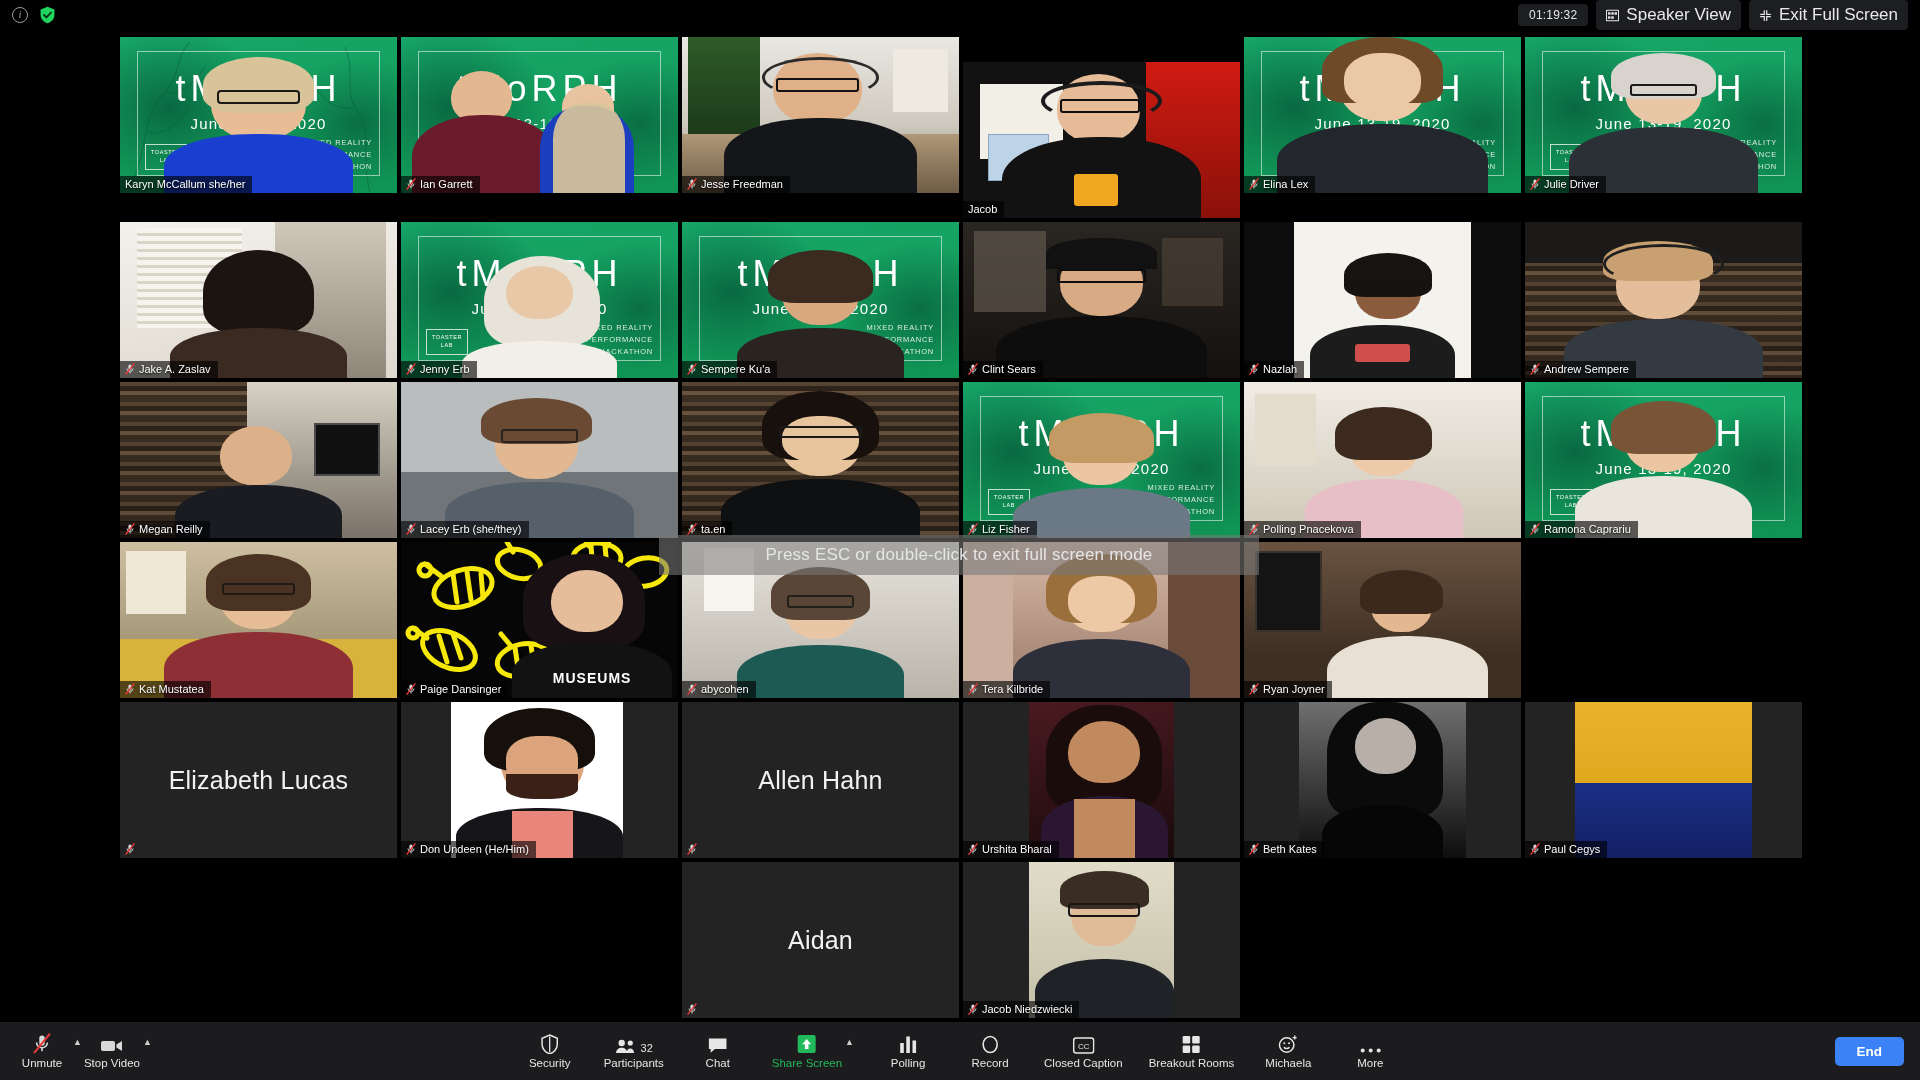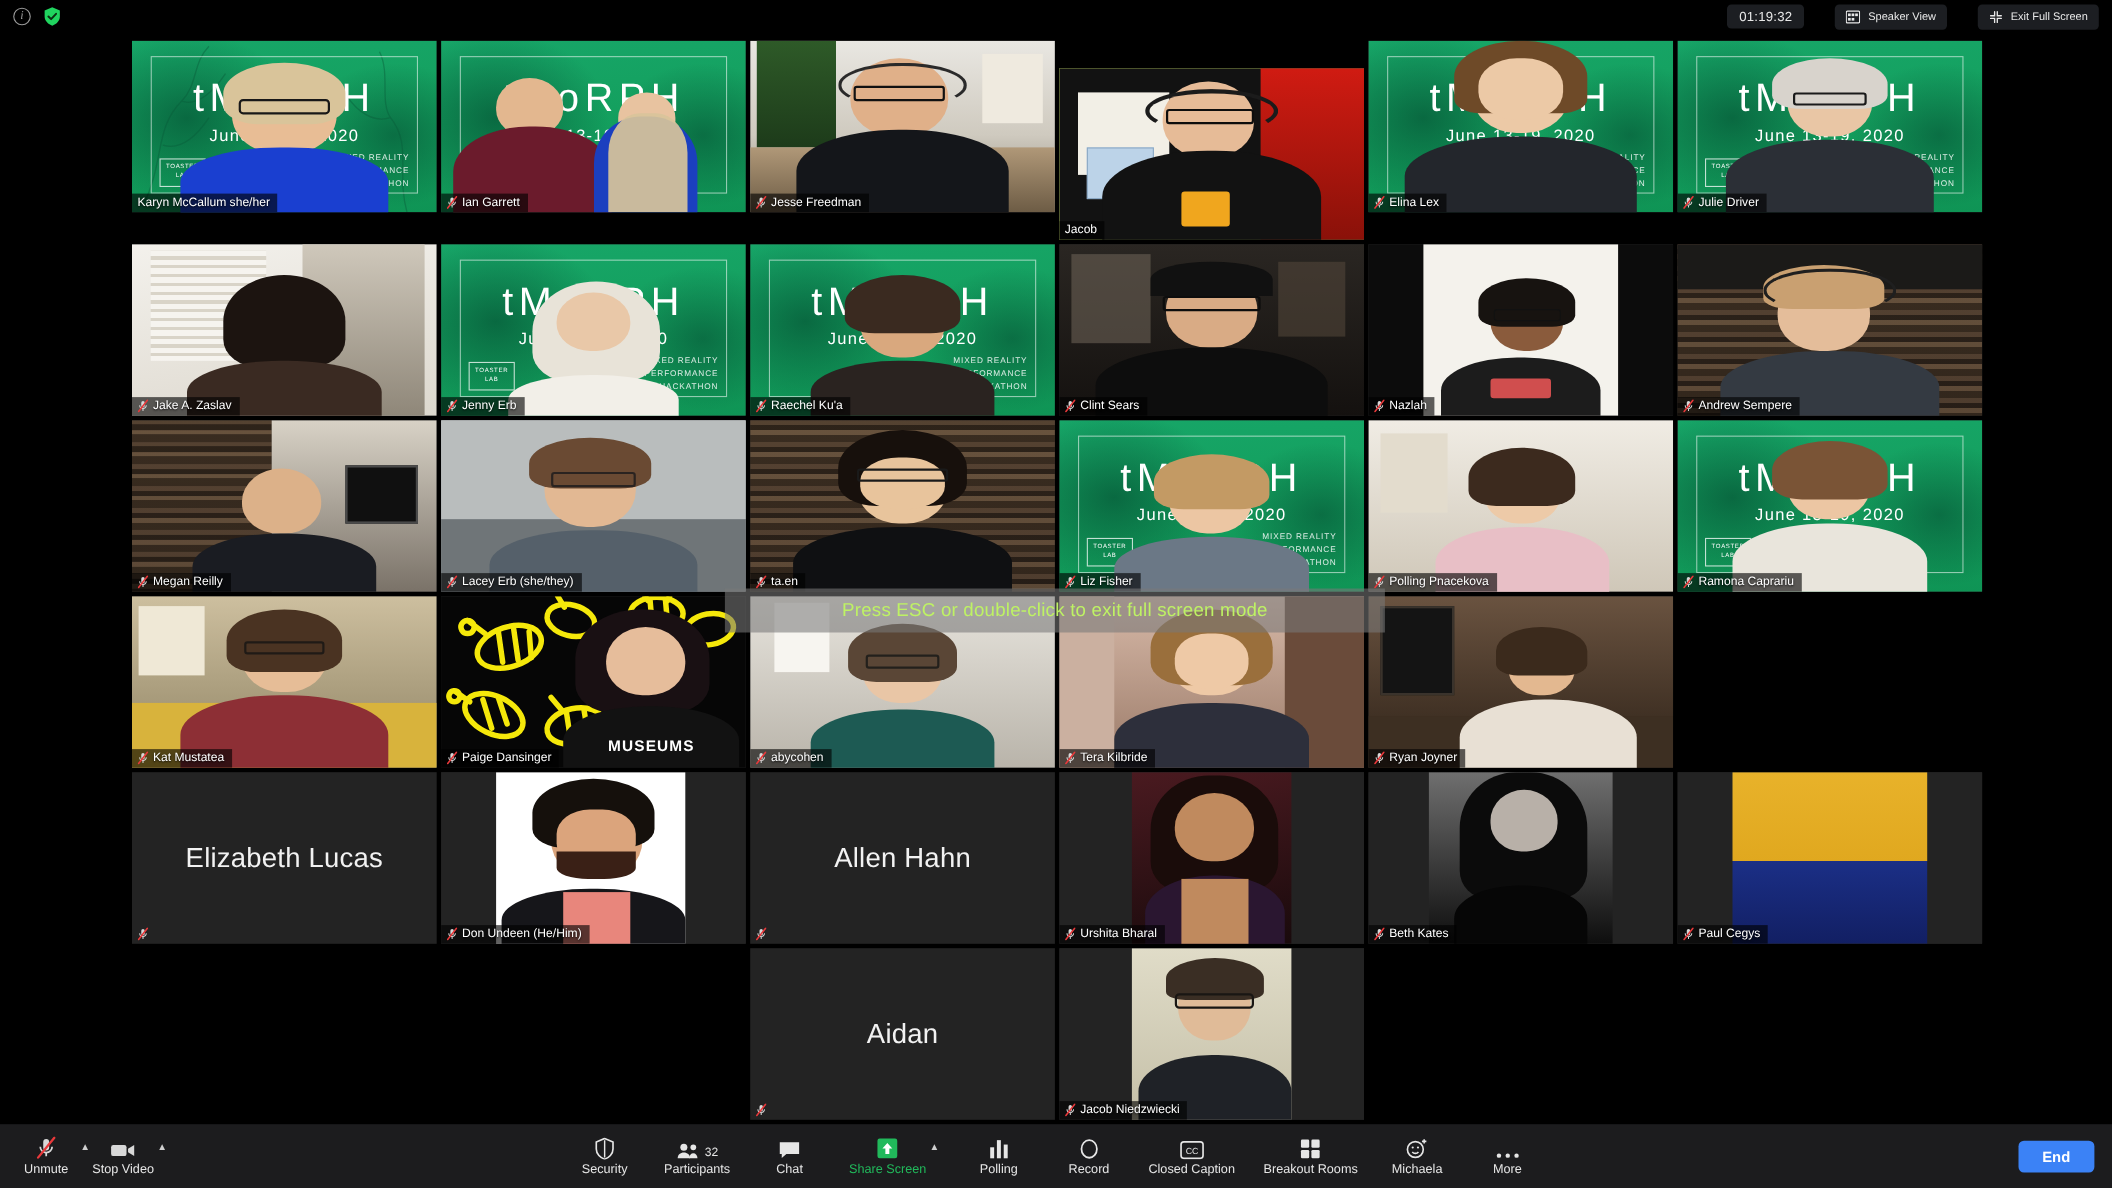--- a/index.html
+++ b/index.html
@@ -26,23 +26,23 @@
   }
   .shield-enc { width: 17px; height: 18px; display: block; }
   .topbar-right {
     margin-left: auto; display: flex; align-items: center; gap: 8px; padding-right: 12px;
   }
   .timer-pill {
     background: #1c1e22; color: #e8e8e8; font-size: 12px;
     padding: 4px 11px; border-radius: 4px; letter-spacing: .2px;
   }
   .tb-btn {
-    background: #1c1e22; color: #e8e8e8; font-size: 10px;
+    background: #1c1e22; color: #e8e8e8; font-size: 17px;
     padding: 5px 10px; border-radius: 4px;
-    display: flex; align-items: center; gap: 7px; cursor: pointer; margin-left: 20px;
+    display: flex; align-items: center; gap: 7px; cursor: pointer;
   }
   .tb-btn svg { display: block; }
 
   
   .gallery {
     position: absolute; left: 120px; top: 37px;
     width: 1680px;
   }
   .grid-row { display: flex; gap: 4px; margin-bottom: 4px; }
   .tile {
@@ -132,21 +132,21 @@
     position:absolute; border-radius: 48% 48% 0 0;
   }
   .photo-frame {
     position:absolute; background:#fff;
   }
 
   
   .esc-banner {
     position: absolute; left: 659px; top: 535px; width: 600px; height: 40px;
     background: rgba(120,120,120,.58);
-    color: #bef264; font-size: 17px;
+    color: #e5e5e5; font-size: 17px;
     display: flex; align-items: center; justify-content: center;
     z-index: 40; letter-spacing: .2px;
   }
 
   
   .toolbar {
     position: absolute; left: 0; bottom: 0; width: 1920px; height: 58px;
     background: #1c1c1e; display: flex; align-items: center;
   }
   .tool {
@@ -447,21 +447,21 @@
           <div style="position:absolute;left:31%;top:18%;width:38%;height:34%;background:#3a2a20;border-radius:50% 50% 26% 26%;"></div>
           <div class="torso" style="left:20%;top:68%;width:60%;height:38%;background:#2a2320;"></div>
         </div>
         <div class="namebar">
           <svg class="mute-glyph" viewBox="0 0 12 14">
             <path d="M6 1.6a1.9 1.9 0 0 1 1.9 1.9v3.3A1.9 1.9 0 0 1 6 8.7 1.9 1.9 0 0 1 4.1 6.8V3.5A1.9 1.9 0 0 1 6 1.6z" fill="#d8d8d8"></path>
             <path d="M2.4 6.4a3.6 3.6 0 0 0 7.2 0" stroke="#d8d8d8" stroke-width="1.1" fill="none"></path>
             <path d="M6 10.3v2.2" stroke="#d8d8d8" stroke-width="1.1"></path>
             <path d="M1.2 13.2 L10.8 0.8" stroke="#e8393b" stroke-width="1.7" stroke-linecap="round"></path>
           </svg>
-          <span class="nm">Raechel Ku'a</span>
+          <span class="nm">Sempere Ku'a</span>
         </div>
       </div>
 
       <div class="tile">
         <div class="vid room-c">
           <div style="position:absolute;left:4%;top:6%;width:26%;height:52%;background:#6a6055;opacity:.6;"></div>
           <div style="position:absolute;right:6%;top:10%;width:22%;height:44%;background:#55493c;opacity:.55;"></div>
         </div>
         <div class="vid">
           <div class="head" style="left:35%;top:16%;width:30%;height:44%;background:#d9ab85;"></div>

